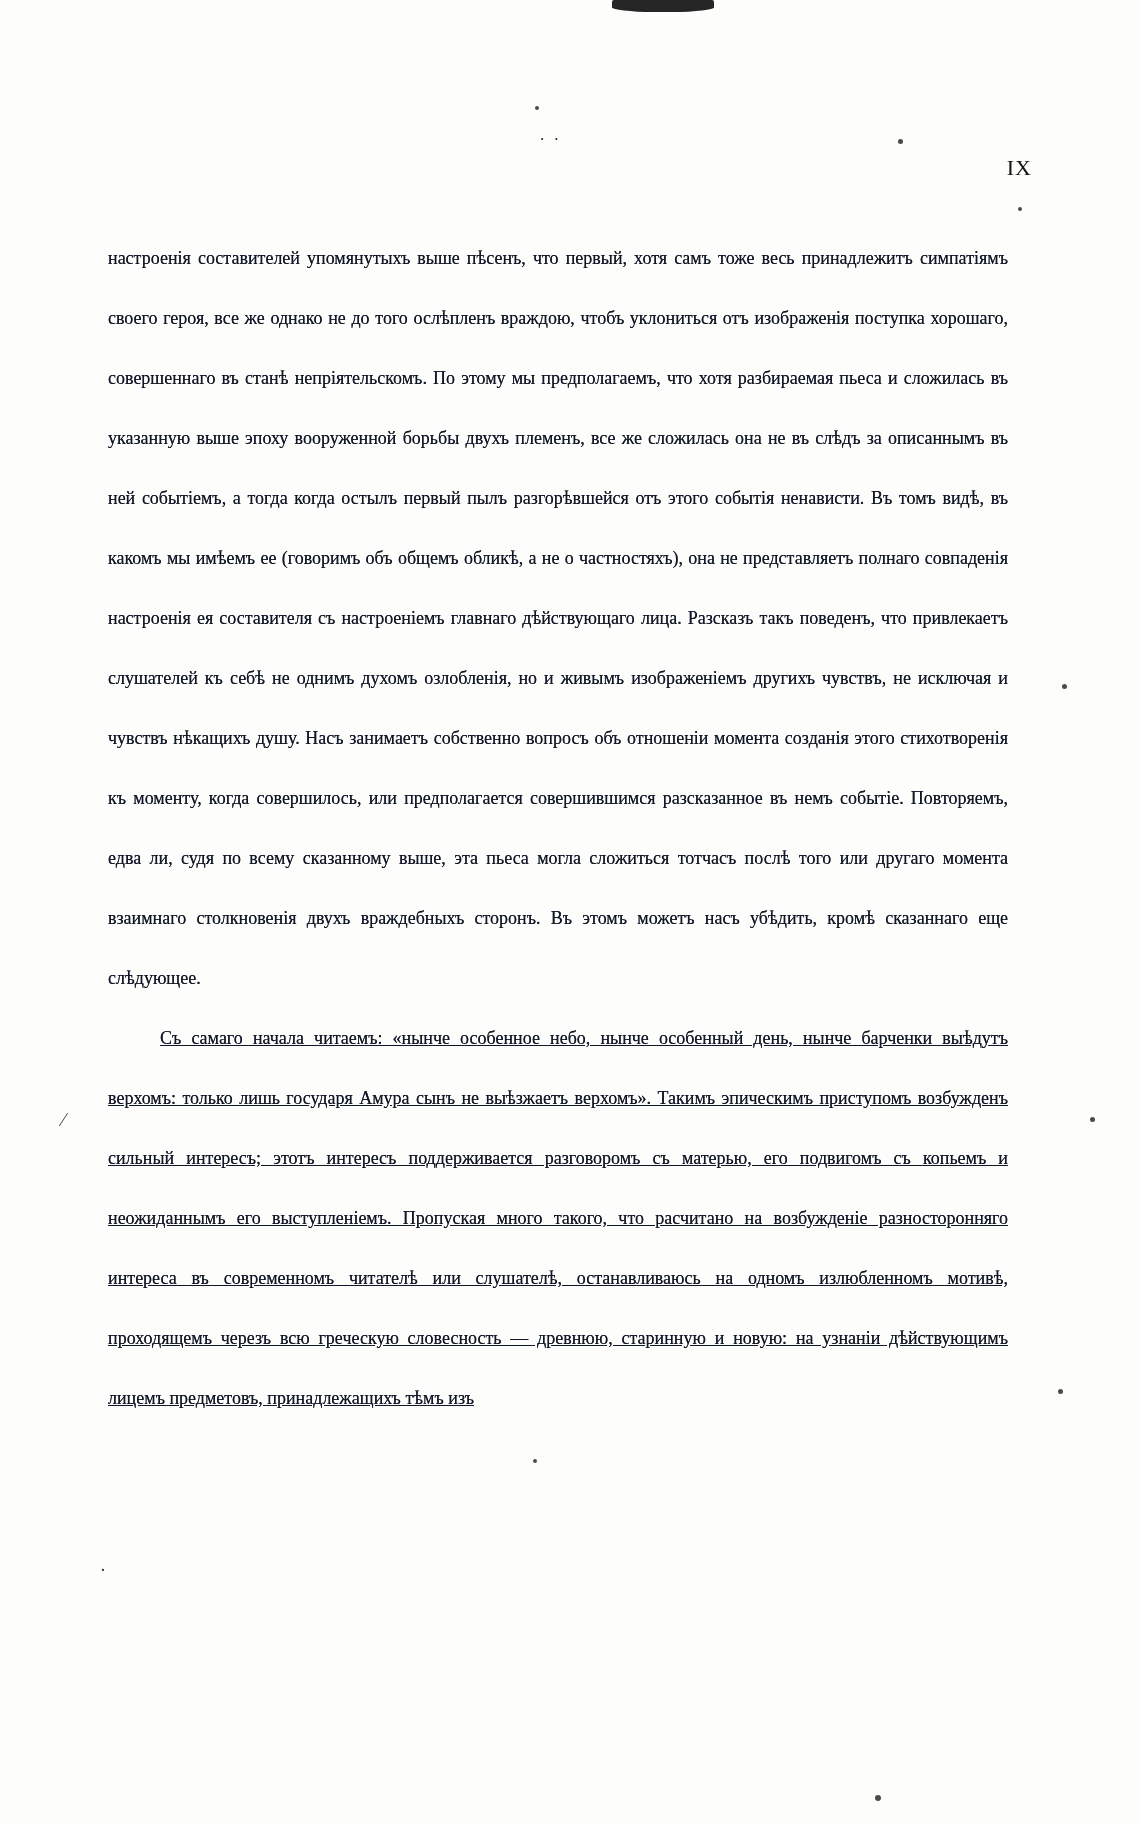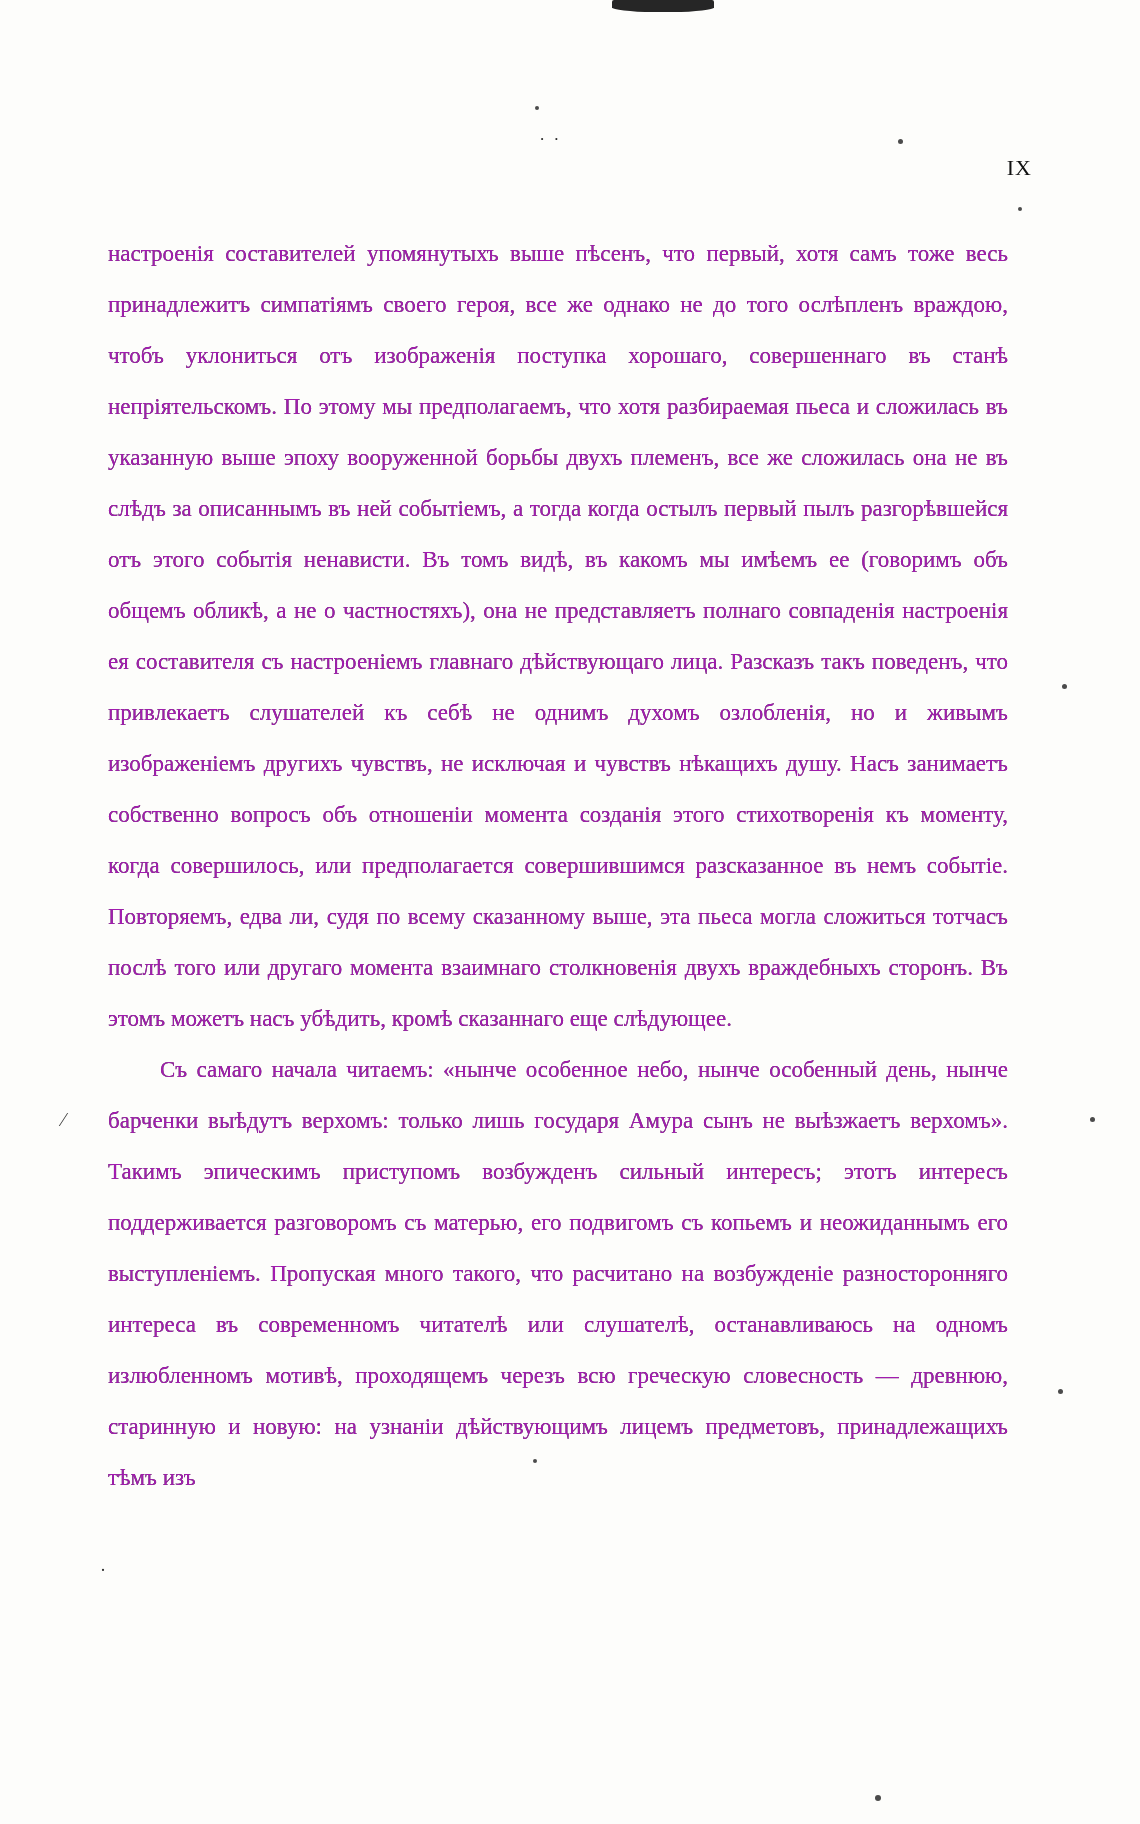--- a/index.html
+++ b/index.html
@@ -50,33 +50,34 @@
     color: #2a2a2a;
     font-size: 17px;
     letter-spacing: 10px;
     line-height: 10px;
   }
   .body-text {
     position: absolute;
     top: 228px;
     left: 108px;
     width: 900px;
-    font-size: 23px;
-    line-height: 51px;
+    font-size: 18px;
+    line-height: 60px;
     text-align: justify;
     text-justify: inter-word;
-    color: #a21caf;
+    color: #0f172a;
     font-family: "Liberation Serif", serif;
     -webkit-font-smoothing: none;
   }
   .body-text p {
     margin: 0;
   }
   .body-text p.indent {
     text-indent: 52px;
+    text-decoration: underline;
   }
   .body-text p + p {
     margin-top: 0;
   }
   
   .body-text {
     text-shadow: 0 0 0.35px rgba(0,0,0,0.75);
   }
   .edge-mark {
     position: absolute;

